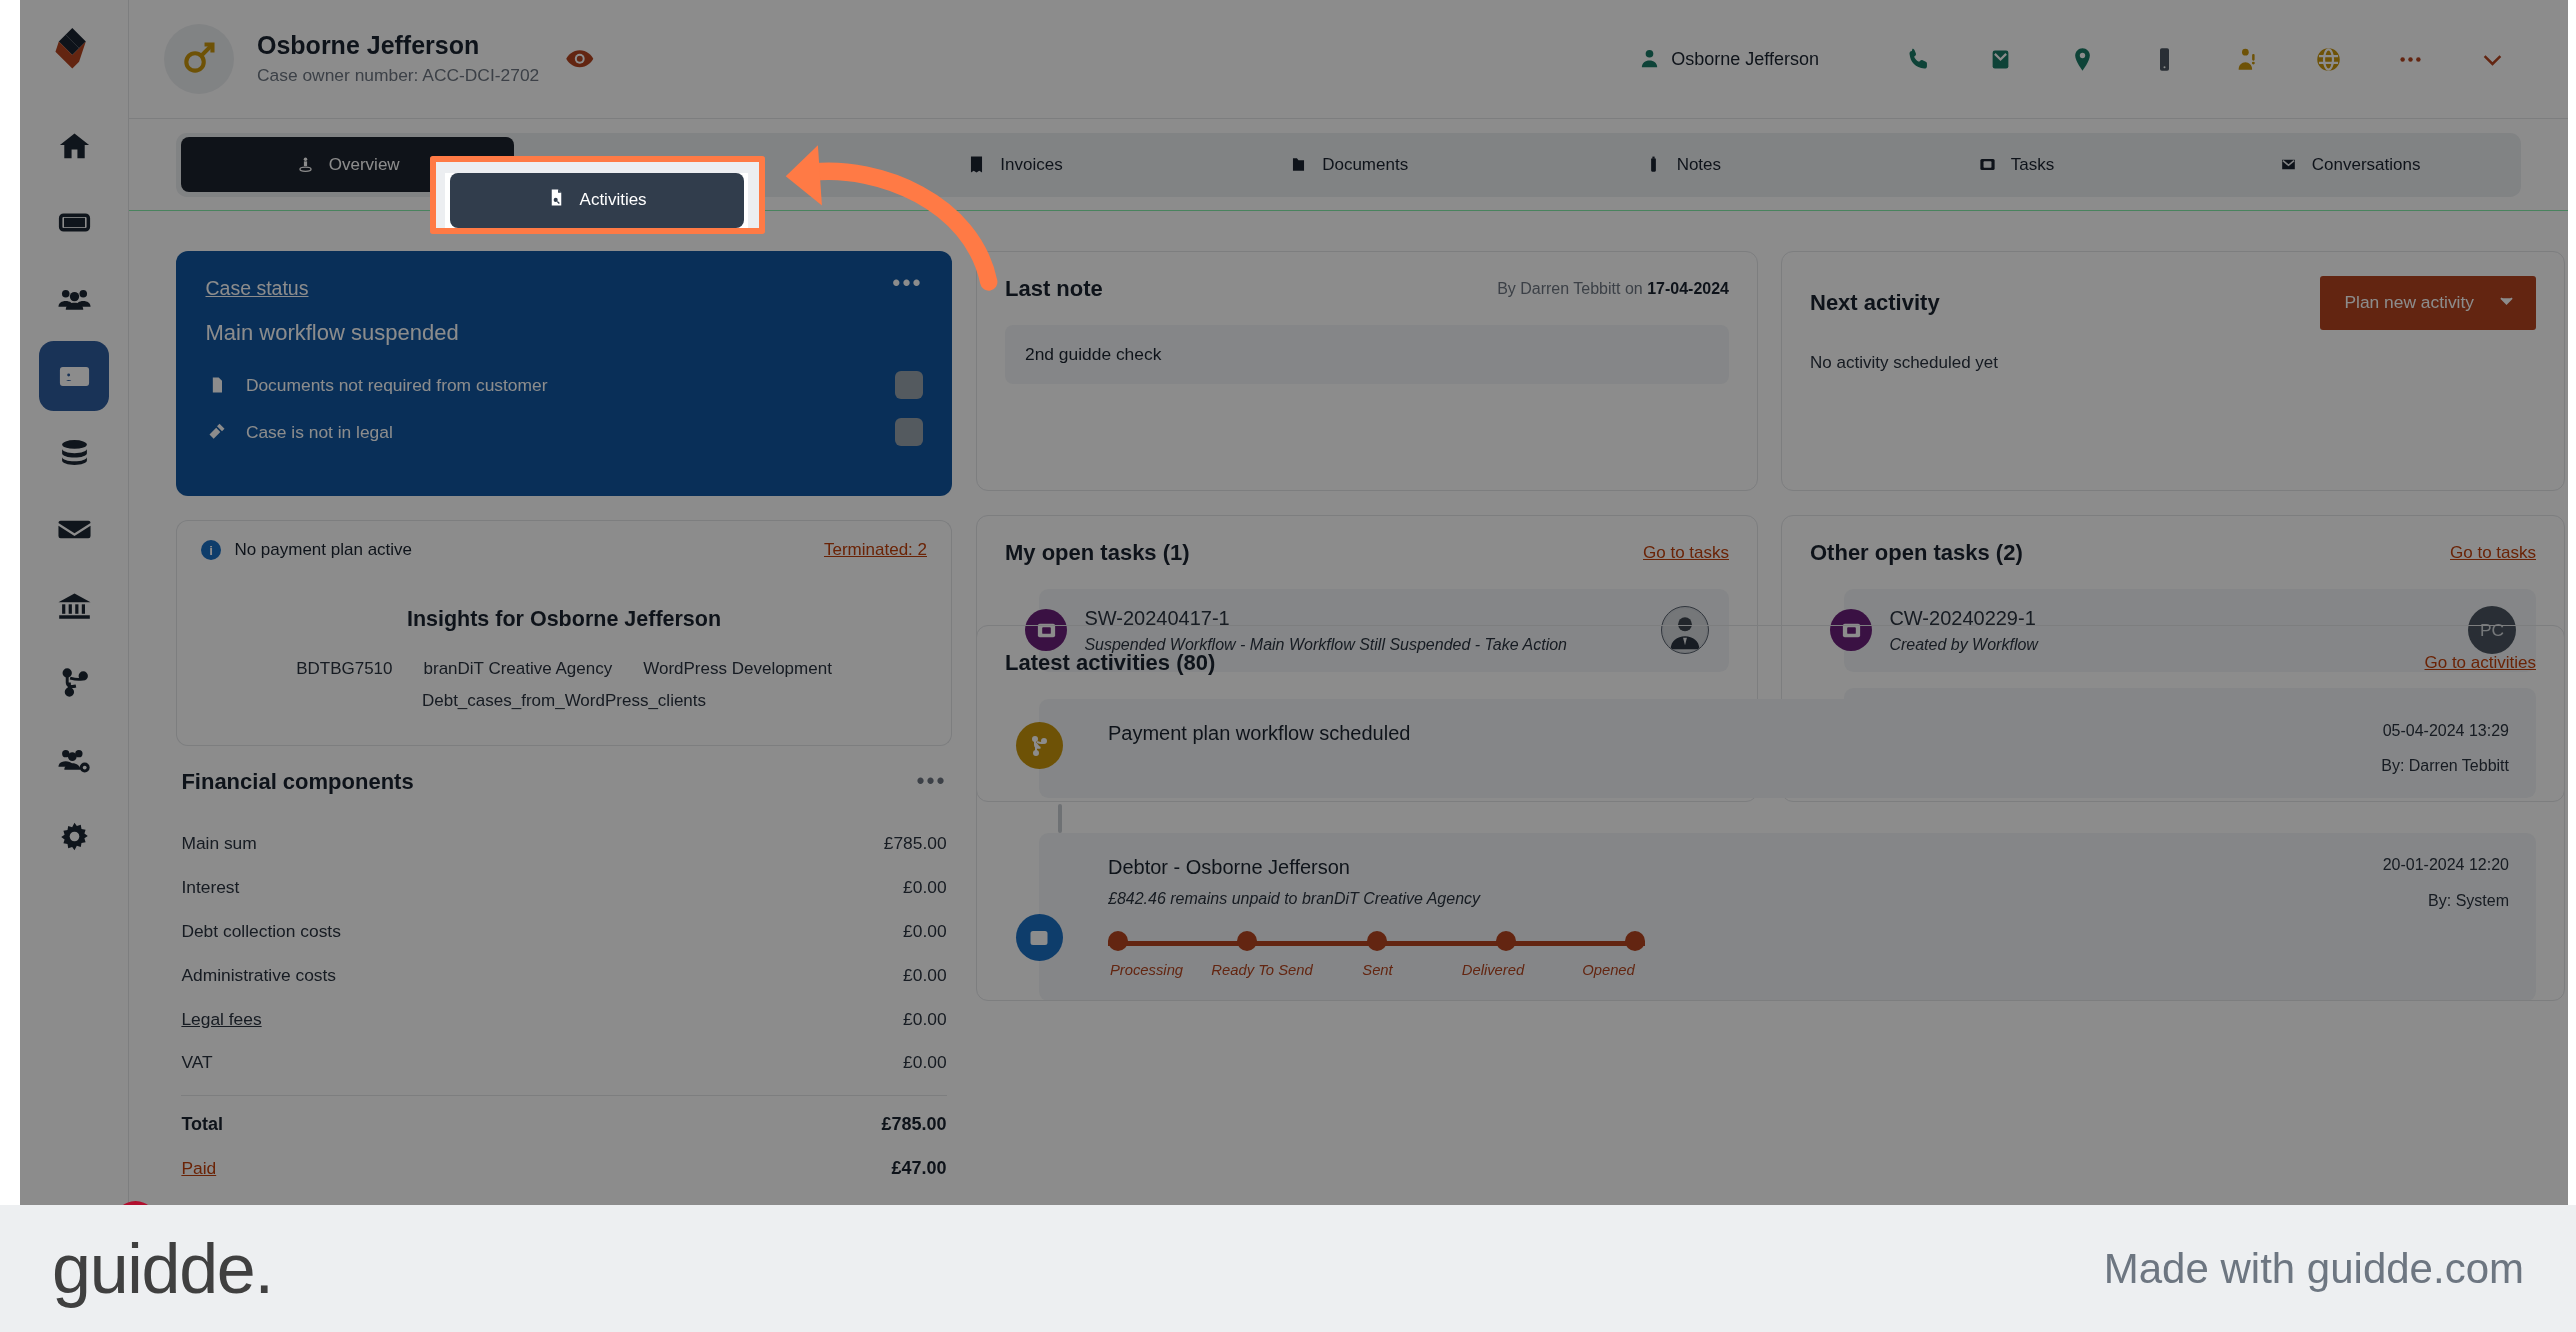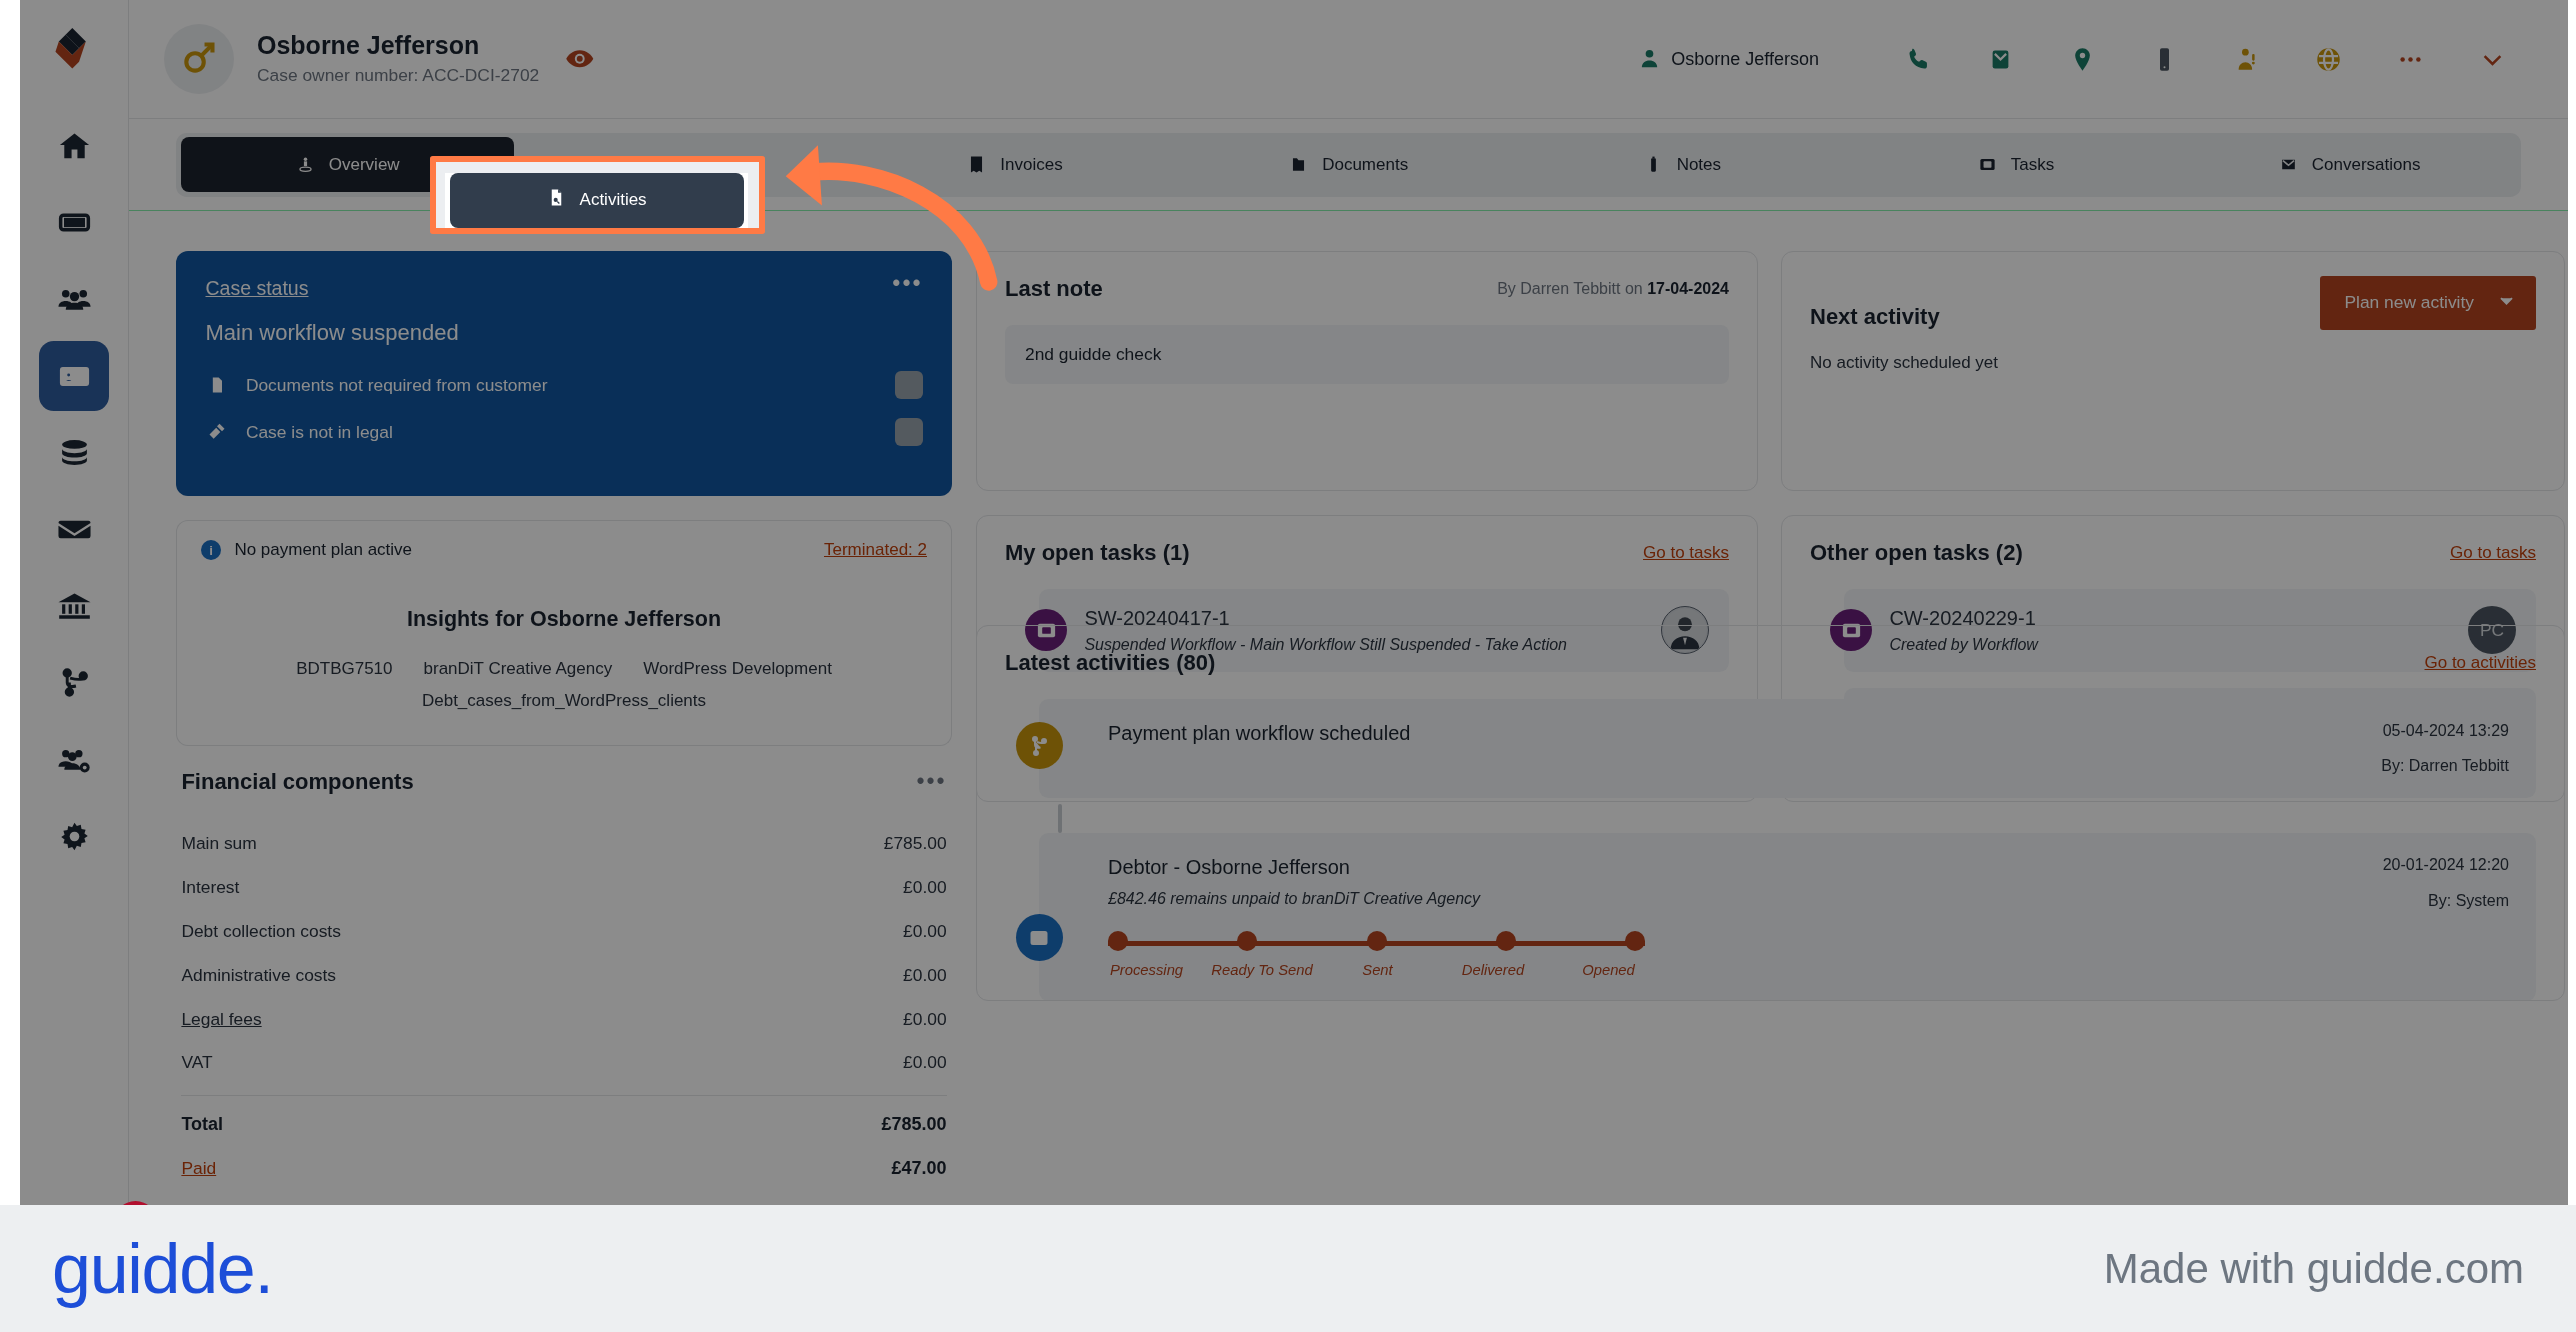--- a/index.html
+++ b/index.html
@@ -225,21 +225,21 @@
   }
   .hl-tab svg { width: 19px; height: 19px; fill:#ffffff; }
 
   .arrow-svg { position: absolute; z-index: 130; left: 771px; top: 141px; }
 
   
   .footer {
     position: absolute; left: 0; top: 1205px; width: 2576px; height: 127px;
     background: #edeff1; display: flex; align-items: center; padding: 0 52px;
   }
-  .footer-logo { font-size: 70px; color: #1d4ed8; font-weight: normal; letter-spacing: -1.3px; }
+  .footer-logo { font-size: 70px; color: #404040; font-weight: normal; letter-spacing: -1.3px; }
   .footer-right { margin-left: auto; font-size: 42px; color: #6d7681; }
 
   .notif-badge {
     position: absolute; left: 94px; top: 1201px; z-index: 60;
     width: 43px; height: 43px; border-radius: 50%; background: #b10f2e; color: #ffffff;
     display:flex; align-items:center; justify-content:center; font-size: 19px;
   }
 </style>
 </head>
 <body>
@@ -653,21 +653,21 @@
                   <path d="M11 16h2l-1 4z" fill="#e6e8ea"></path>
                 </svg>
             </span>
           </div>
         </div>
       </div>
 
       <div class="col-right">
 
         <div class="panel" style="height:240px">
-          <div class="panel-head" style="align-items:flex-end">
+          <div class="panel-head" style="align-items:center">
             <span class="panel-title">Next activity</span>
             <span class="btn-primary">
               <span>Plan new activity</span>
               <span>
                 <svg viewBox="0 0 24 24" fill="none" stroke="#ffffff" stroke-width="2.2">
                     <path d="M5 9 L12 16 L19 9"></path>
                   </svg>
               </span>
             </span>
           </div>

